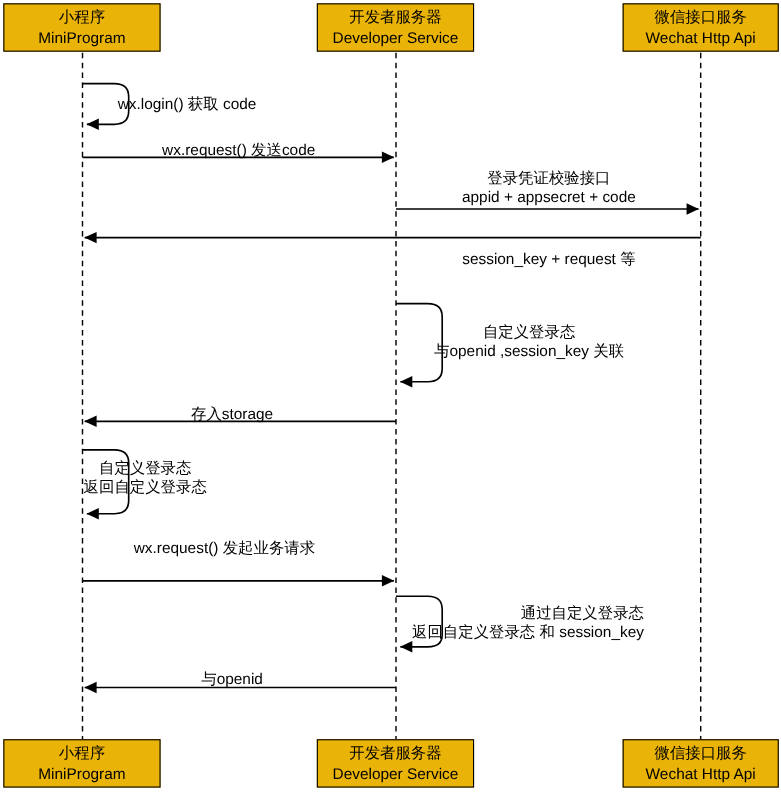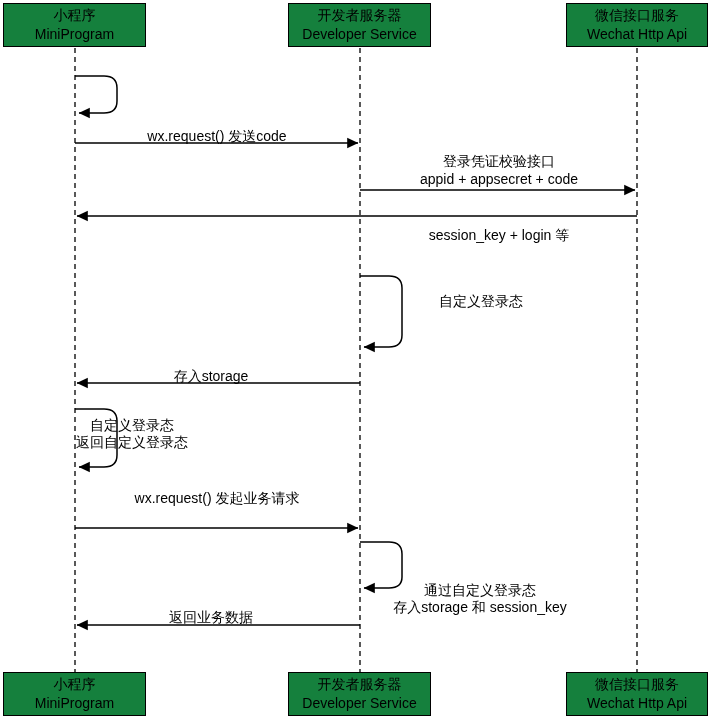--- a/index.html
+++ b/index.html
@@ -4,21 +4,21 @@
 <style>
   * { margin:0; padding:0; box-sizing:border-box; }
   html,body { background:#ffffff; }
   .canvas {
     position:relative; width:710px; height:720px; background:#ffffff;
     font-family:"Liberation Sans","DejaVu Sans",sans-serif; color:#000;
     overflow:hidden;
   }
   svg.layer { position:absolute; left:0; top:0; width:710px; height:720px; }
   .actor {
-    position:absolute; height:44px; border:1.5px solid #000; background:#15803d;
+    position:absolute; height:44px; border:1.5px solid #000; background:#eab308;
     display:flex; flex-direction:column; align-items:center; justify-content:center;
     font-size:14px; line-height:19px; text-align:center; white-space:nowrap;
   }
   .label {
     position:absolute; font-size:14px; line-height:18px; white-space:nowrap; color:#000;
   }
   .label.center { transform:translateX(-50%); text-align:center; }
   .label.lh17 { line-height:17px; }
   .lifeline { stroke:#000; stroke-width:1.3; stroke-dasharray:5 4; }
   .msgline  { stroke:#000; stroke-width:1.5; }
@@ -72,53 +72,57 @@
   </div>
   <div class="actor" style="left:288px; top:672px; width:143px;">
     <div>开发者服务器</div>
     <div>Developer Service</div>
   </div>
   <div class="actor" style="left:566px; top:672px; width:142px;">
     <div>微信接口服务</div>
     <div>Wechat Http Api</div>
   </div>
 
+  <div class="label" style="left:107px; top:85px;">
+    <div>wx.login() 获取 code</div>
+  </div>
 
   <div class="label center" style="left:499px; top:152px;">
     <div>登录凭证校验接口</div>
     <div>appid + appsecret + code</div>
   </div>
 
   <div class="label center" style="left:217px; top:127px;">
     <div>wx.request() 发送code</div>
   </div>
 
   <div class="label center" style="left:499px; top:226px;">
-    <div>session_key + login 等</div>
+    <div>session_key + request 等</div>
   </div>
 
   <div class="label center" style="left:481px; top:292px;">
     <div>自定义登录态</div>
+    <div>与openid ,session_key 关联</div>
   </div>
 
   <div class="label center" style="left:211px; top:367px;">
     <div>存入storage</div>
   </div>
 
   <div class="label center lh17" style="left:132px; top:417px;">
     <div>自定义登录态</div>
     <div>返回自定义登录态</div>
   </div>
 
-  <div class="label center" style="left:217px; top:489px;">
+  <div class="label center" style="left:204px; top:489px;">
     <div>wx.request() 发起业务请求</div>
   </div>
 
-  <div class="label center lh17" style="left:480px; top:582px;">
+  <div class="label center lh17" style="left:480px; top:549px;text-align:right;">
     <div>通过自定义登录态</div>
-    <div>存入storage 和 session_key</div>
+    <div>返回自定义登录态 和 session_key</div>
   </div>
 
   <div class="label center" style="left:211px; top:608px;">
-    <div>返回业务数据</div>
+    <div>与openid</div>
   </div>
 
 </div>
 
 </body></html>

